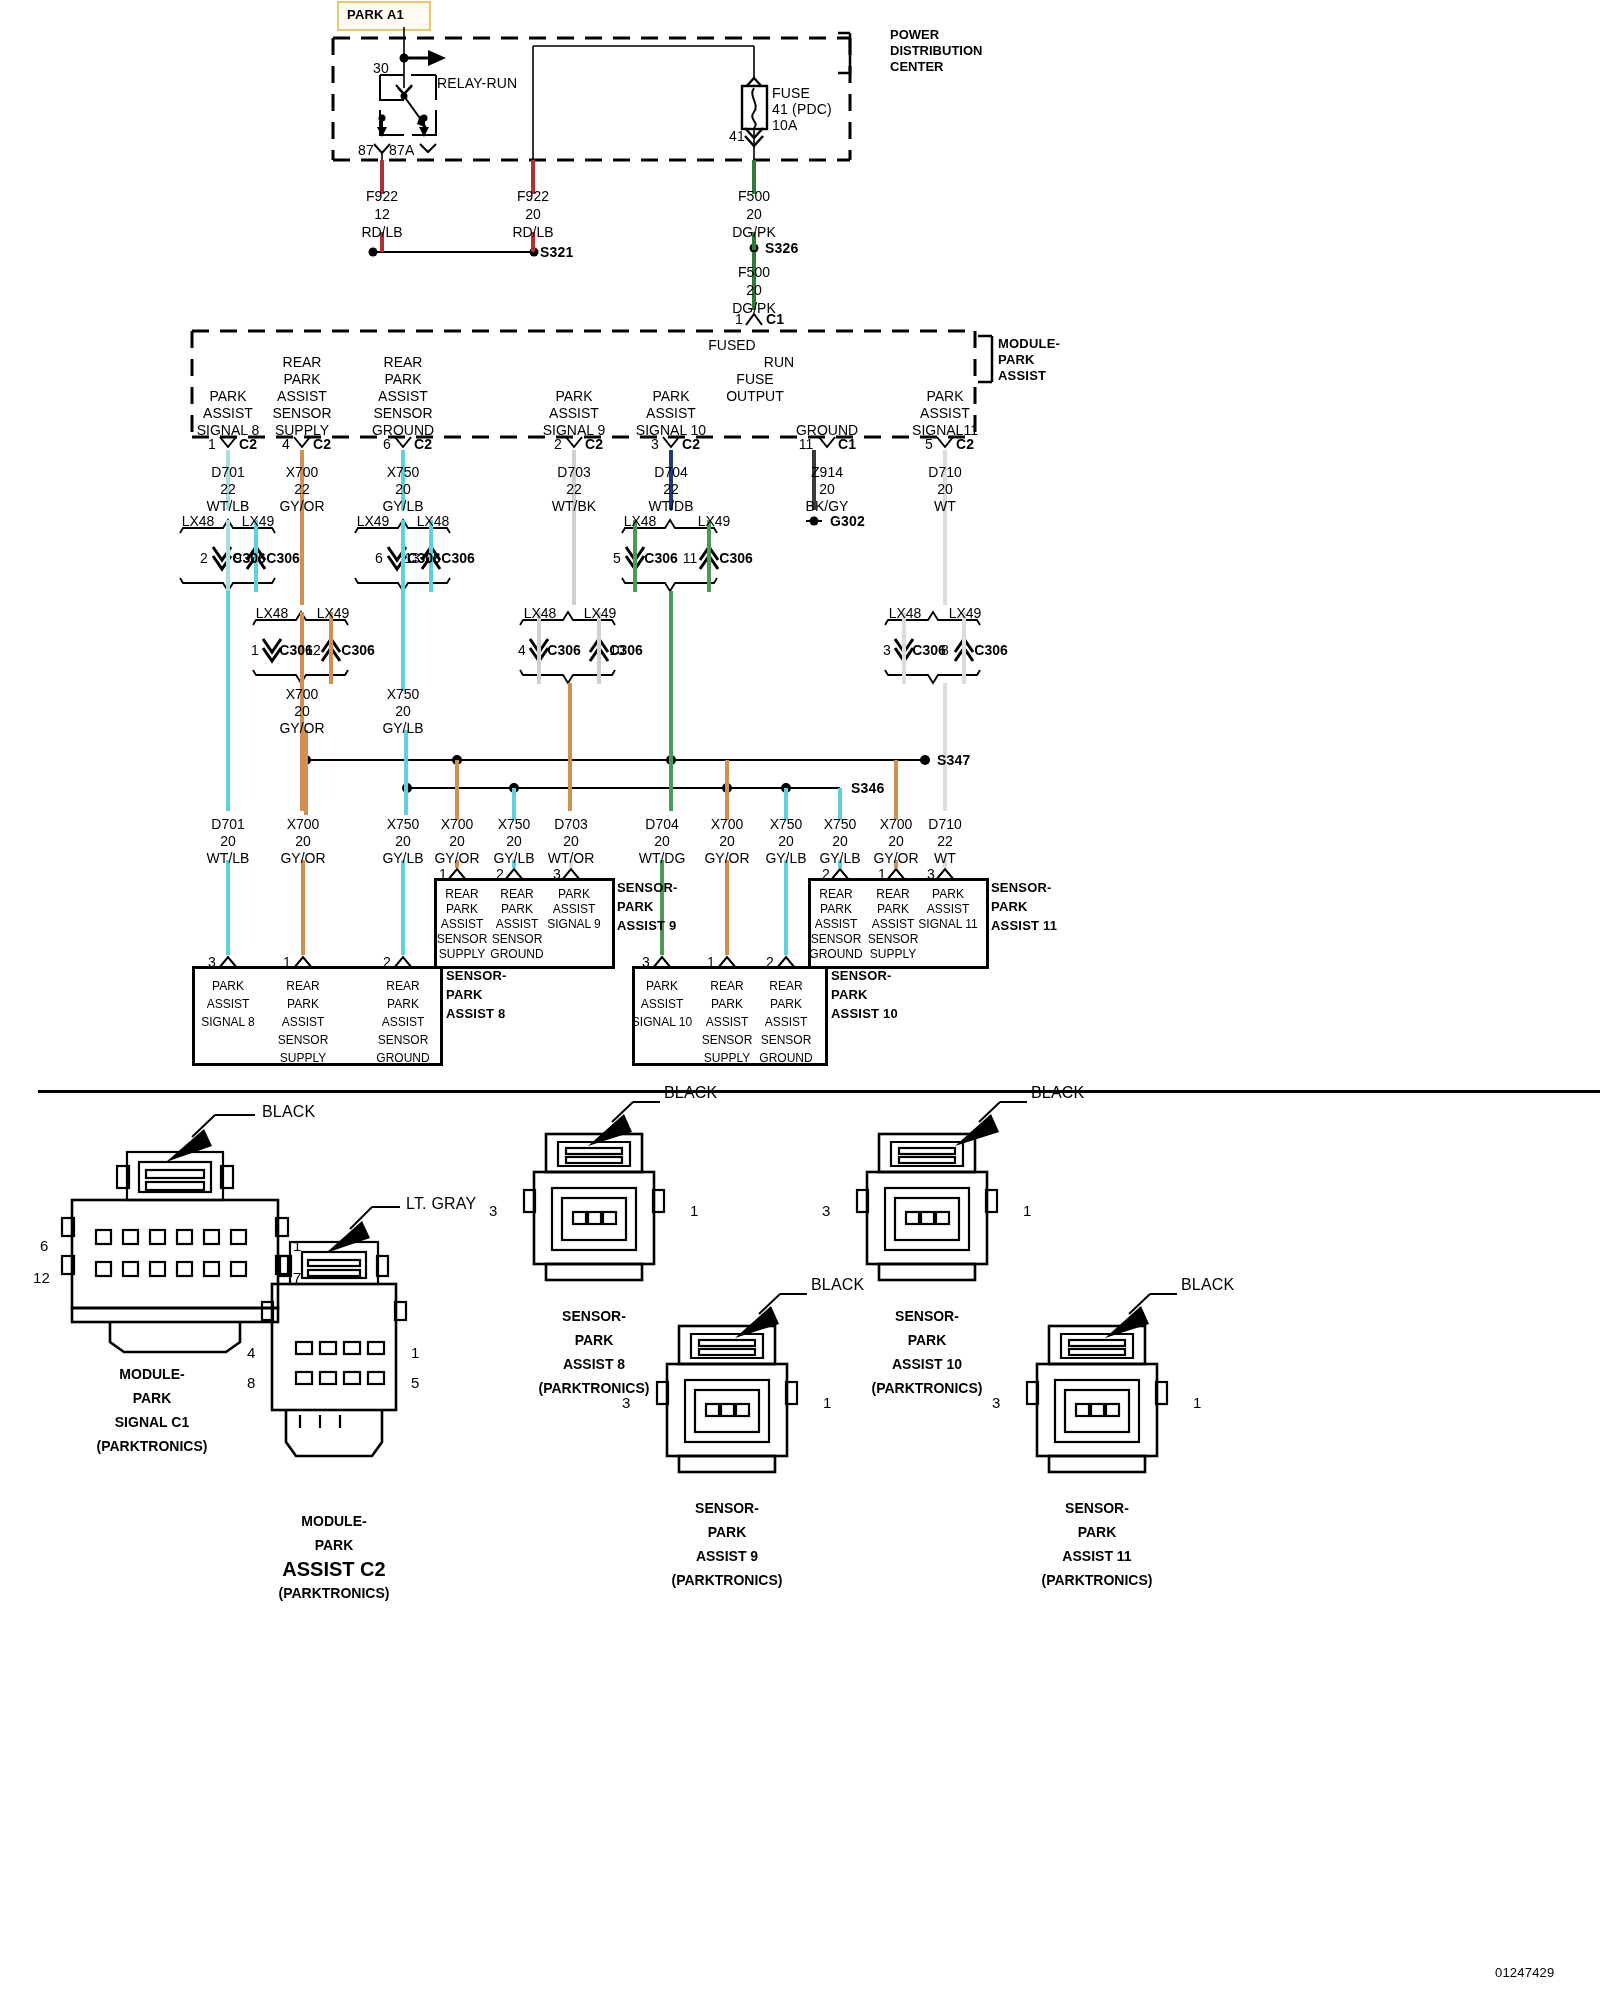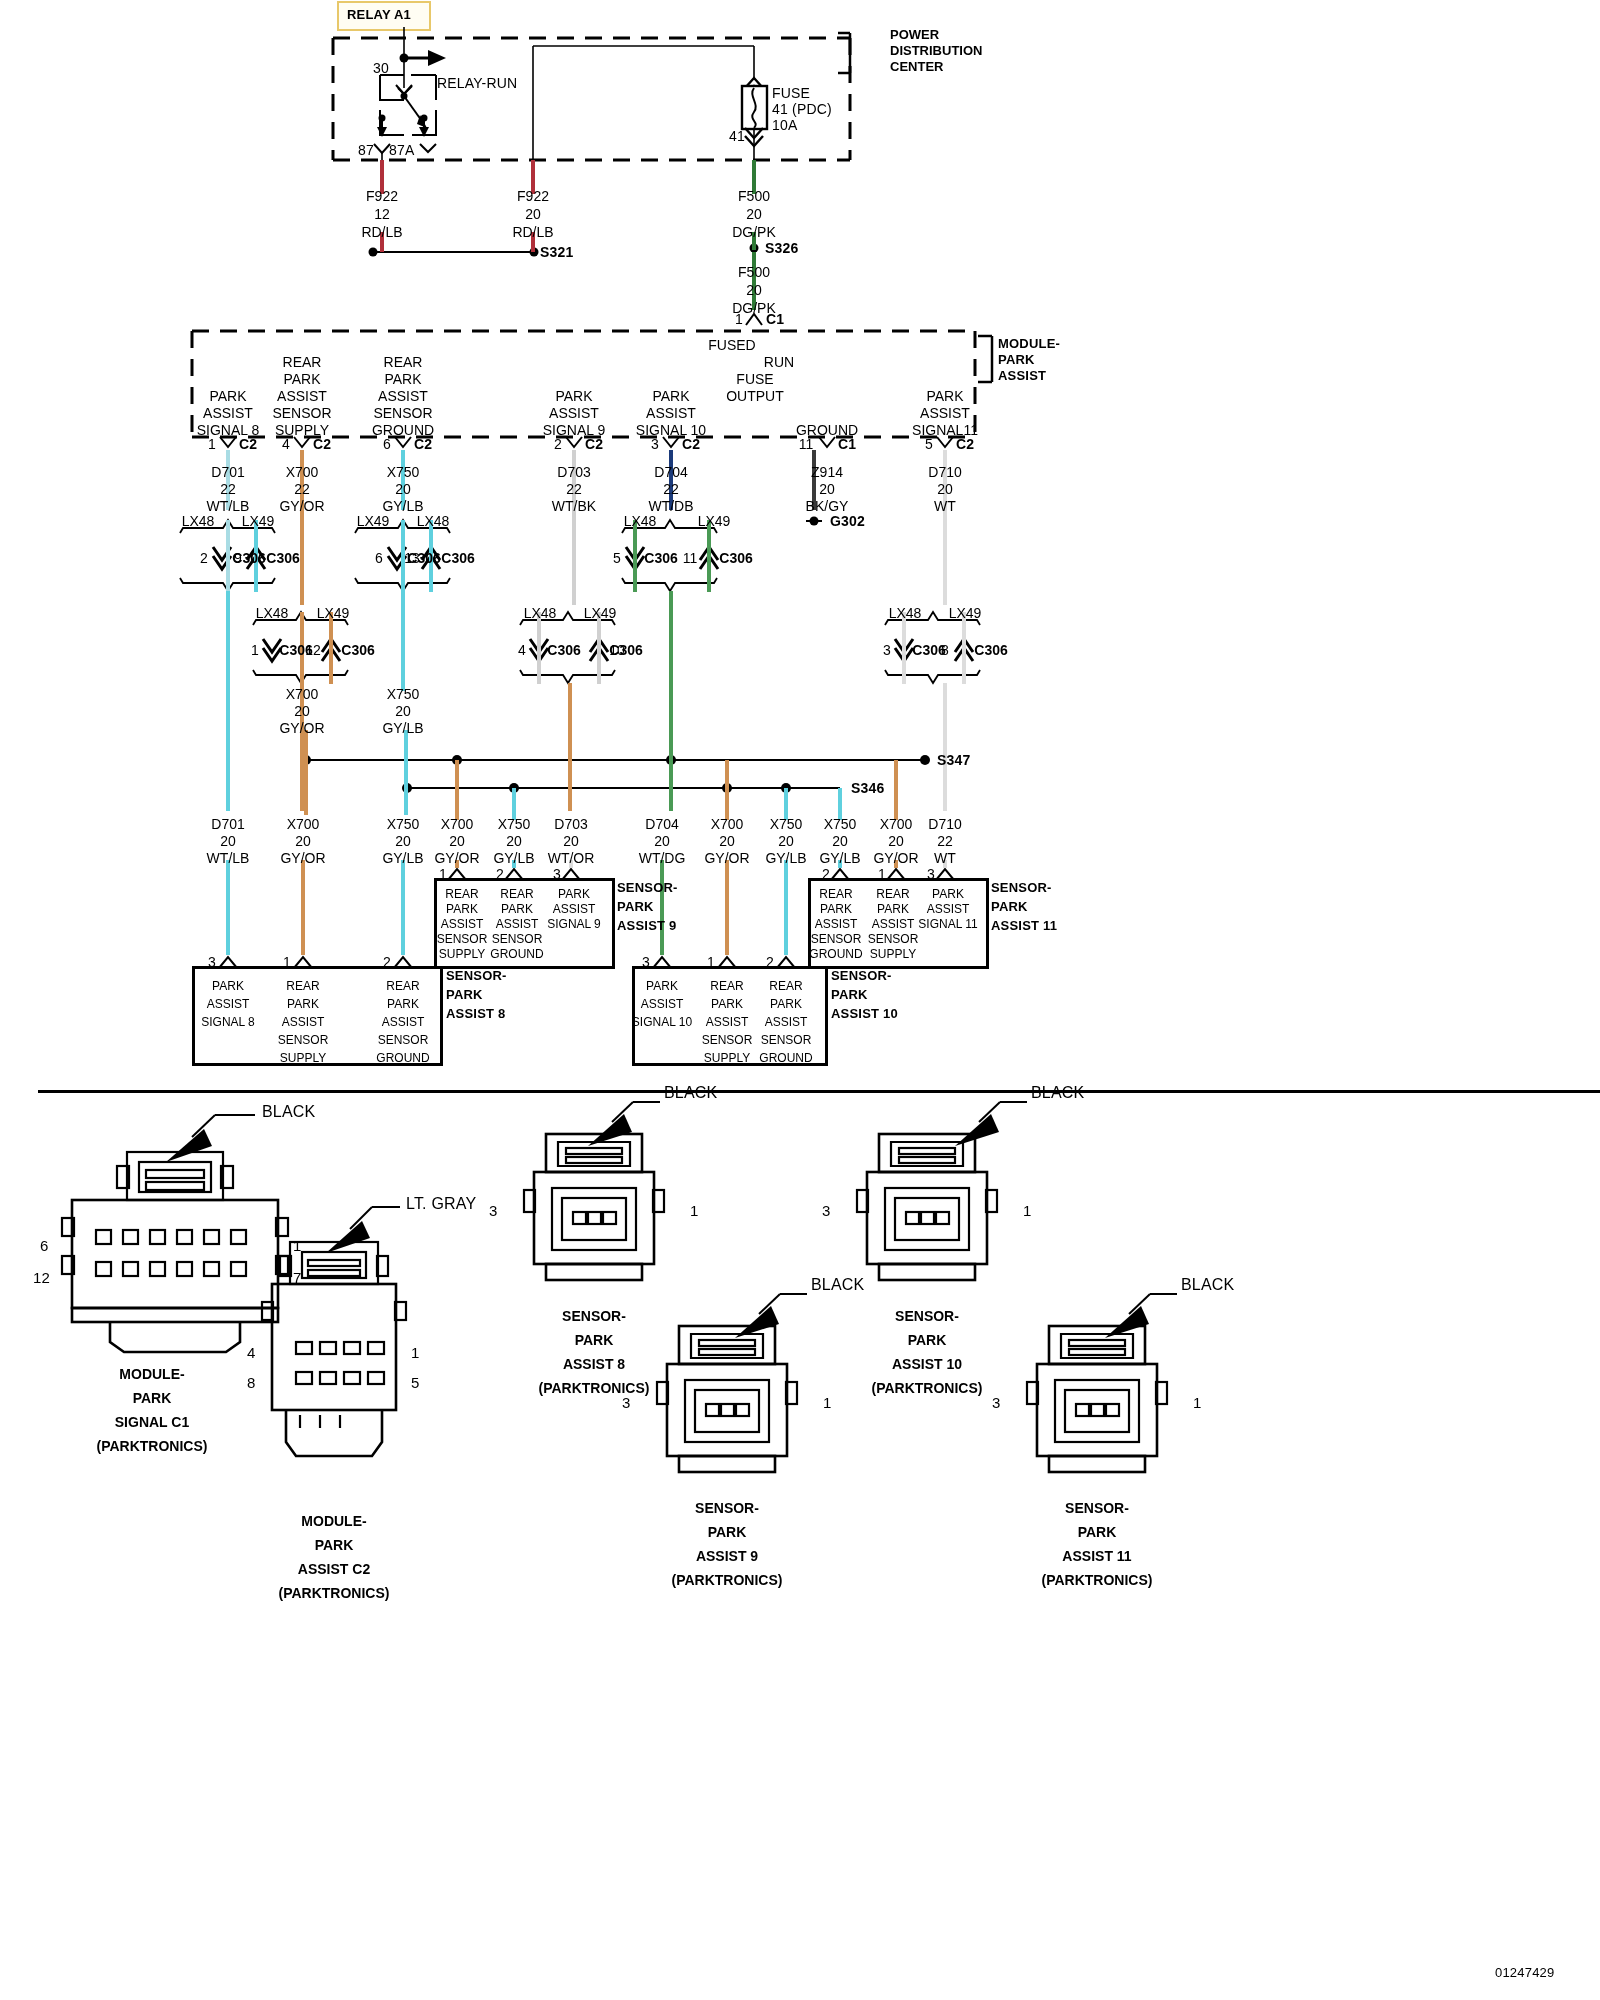--- a/index.html
+++ b/index.html
@@ -14,21 +14,21 @@
   .box{position:absolute;border:3px solid #000;background:#fff;}
   svg{display:block;overflow:visible;}
   .battbox{position:absolute;border:2px solid #e8c86a;background:#fffdf3;}
 </style>
 </head>
 <body>
 
 <div id="sheet">
 
   <div class="battbox" style="left:337px;top:1px;width:90px;height:26px;">
-    <div class="t bold" style="left:8px;top:4px;font-size:13px;">RELAY A1</div>
+    <div class="t bold" style="left:8px;top:4px;font-size:13px;">PARK A1</div>
   </div>
 
   <svg style="position:absolute;left:0;top:0;width:1600px;height:1150px;">
 
     <path d="M333,38 L850,38" stroke="#000" stroke-width="3" fill="none" stroke-dasharray="17,11"></path>
     <path d="M333,160 L850,160" stroke="#000" stroke-width="3" fill="none" stroke-dasharray="17,11"></path>
     <path d="M333,38 L333,160" stroke="#000" stroke-width="3" fill="none" stroke-dasharray="17,11"></path>
     <path d="M850,38 L850,160" stroke="#000" stroke-width="3" fill="none" stroke-dasharray="17,11"></path>
 
     <line x1="404" y1="27" x2="404" y2="88" stroke="#000" stroke-width="1.6"></line>
@@ -695,21 +695,21 @@
   <div class="tc bold" style="left:152px;top:1414px;font-size:14px;">SIGNAL C1</div>
   <div class="tc bold" style="left:152px;top:1438px;font-size:14px;">(PARKTRONICS)</div>
 
   <div class="t" style="left:406px;top:1196px;font-size:16px;">LT. GRAY</div>
   <div class="t" style="left:247px;top:1345px;font-size:15px;">4</div>
   <div class="t" style="left:247px;top:1375px;font-size:15px;">8</div>
   <div class="t" style="left:411px;top:1345px;font-size:15px;">1</div>
   <div class="t" style="left:411px;top:1375px;font-size:15px;">5</div>
   <div class="tc bold" style="left:334px;top:1513px;font-size:14px;">MODULE-</div>
   <div class="tc bold" style="left:334px;top:1537px;font-size:14px;">PARK</div>
-  <div class="tc bold" style="left:334px;top:1561px;font-size:14px;">ASSIST C2</div>
+  <div class="tc bold" style="left:334px;top:1561px;font-size:20px;">ASSIST C2</div>
   <div class="tc bold" style="left:334px;top:1585px;font-size:14px;">(PARKTRONICS)</div>
 
   <div class="t" style="left:664px;top:1085px;font-size:16px;">BLACK</div>
   <div class="t" style="left:489px;top:1203px;font-size:15px;">3</div>
   <div class="t" style="left:690px;top:1203px;font-size:15px;">1</div>
   <div class="tc bold" style="left:594px;top:1308px;font-size:14px;">SENSOR-</div>
   <div class="tc bold" style="left:594px;top:1332px;font-size:14px;">PARK</div>
   <div class="tc bold" style="left:594px;top:1356px;font-size:14px;">ASSIST 8</div>
   <div class="tc bold" style="left:594px;top:1380px;font-size:14px;">(PARKTRONICS)</div>
 

